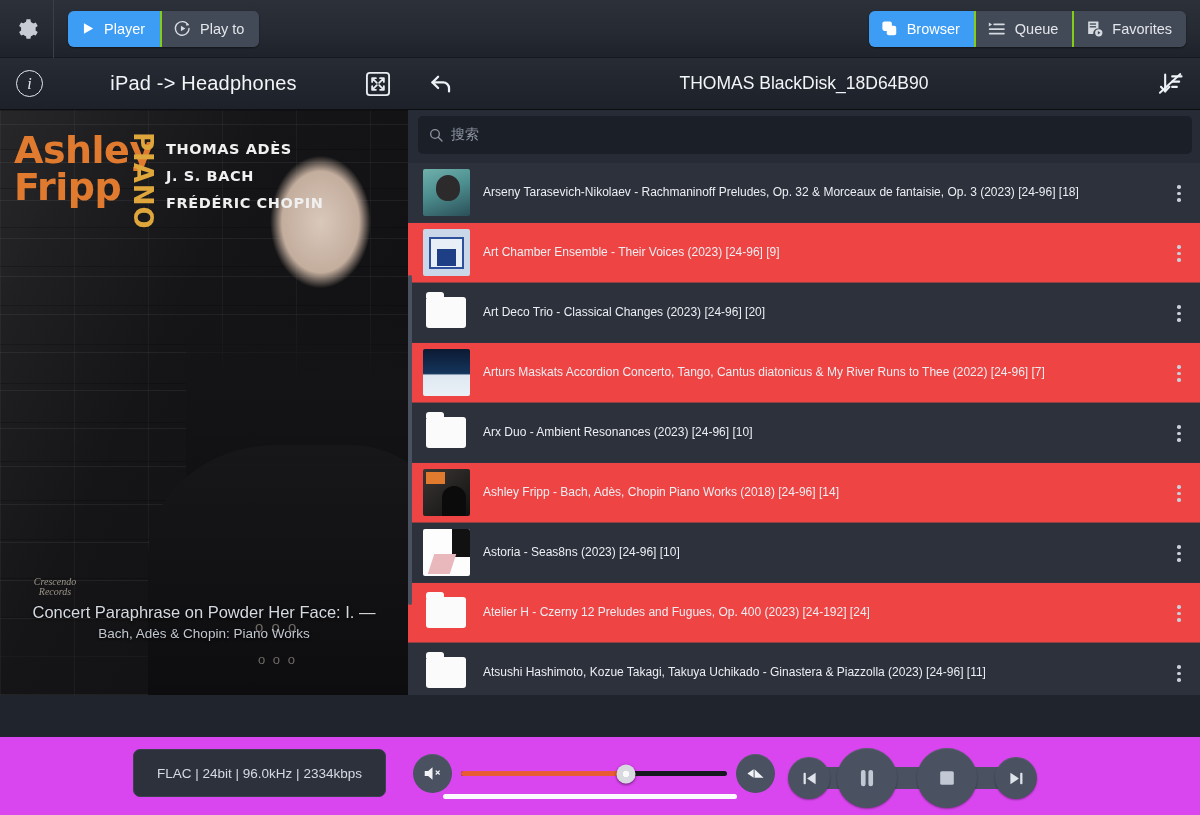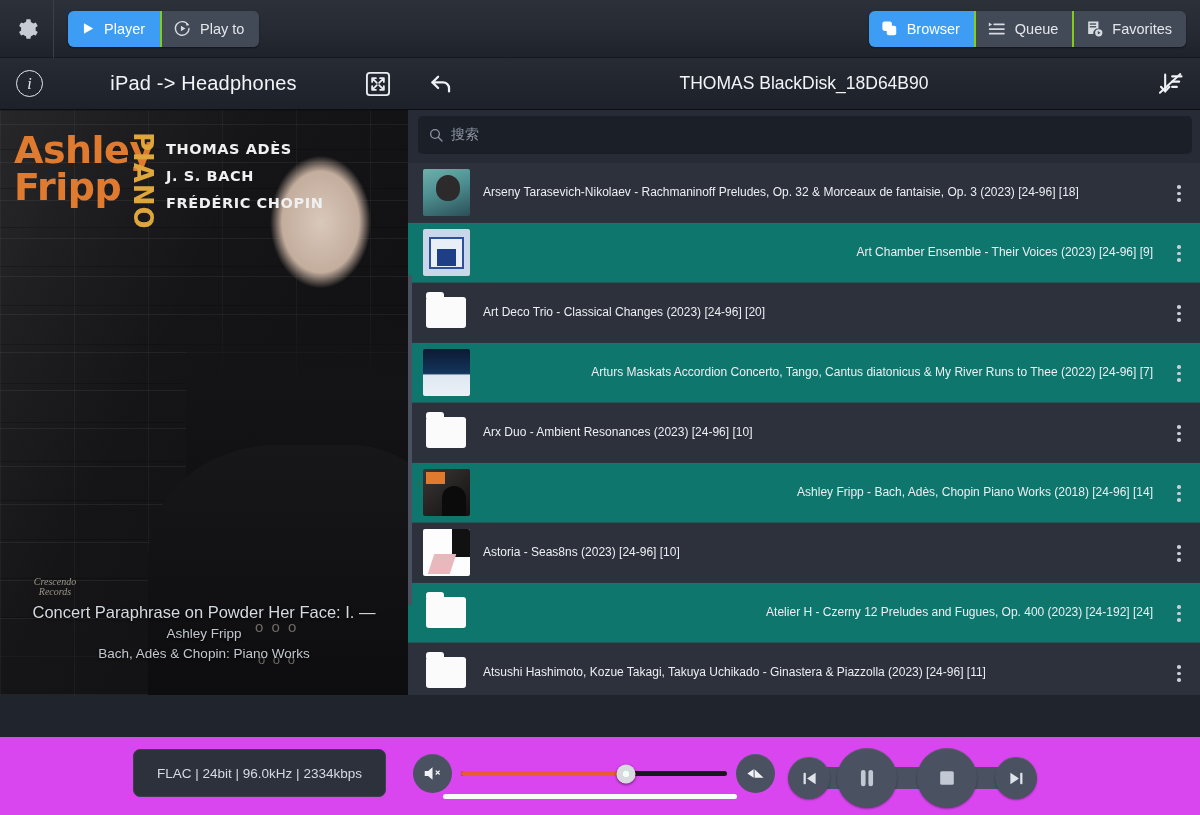--- a/index.html
+++ b/index.html
@@ -150,21 +150,21 @@
   .list {
     position: absolute; left: 0; top: 105px; right: 0; bottom: 0;
     overflow: hidden;
   }
   .row {
     display: flex; align-items: center; min-height: 56px;
     border-bottom: 1px solid #31374380;
     padding: 6px 8px 6px 15px; gap: 13px;
     background: #2c313c;
   }
-  .row.alt { background: #0f766e; text-align: right; }
+  .row.alt { background: #ef4444; }
   .thumb { width: 47px; height: 47px; flex: 0 0 47px; border-radius: 2px; overflow:hidden; position:relative;}
   .folder {
     width: 40px; height: 31px; background: #fbfbfc; border-radius: 3px; position: relative;
     margin: 8px 3px;
   }
   .folder::before {
     content:""; position:absolute; left:0; top:-5px; width:18px; height:6px;
     background:#fbfbfc; border-radius:3px 3px 0 0;
   }
   .row-label { font-size: 12px; line-height: 21px; color: #eceef2; flex: 1; }
@@ -363,21 +363,20 @@
         <div>THOMAS ADÈS</div>
         <div>J. S. BACH</div>
         <div>FRÉDÉRIC CHOPIN</div>
       </div>
       <div class="art-seal">Crescendo<br>Records</div>
       <div class="art-dots">o o o</div>
       <div class="art-dots2">o o o</div>
 
       <div class="nowplaying">
         <div class="np-title">Concert Paraphrase on Powder Her Face: I. —</div>
-        <div class="np-artist">Ashley Fripp</div>
         <div class="np-album">Bach, Adès &amp; Chopin: Piano Works</div>
       </div>
     </div>
   </div>
 
   <div class="right-panel">
 
     <div class="rp-header">
       <div class="back-btn">
         <svg width="27" height="27" viewBox="0 0 24 24" fill="none" stroke="#eef1f5" stroke-width="2" stroke-linecap="round" stroke-linejoin="round">

